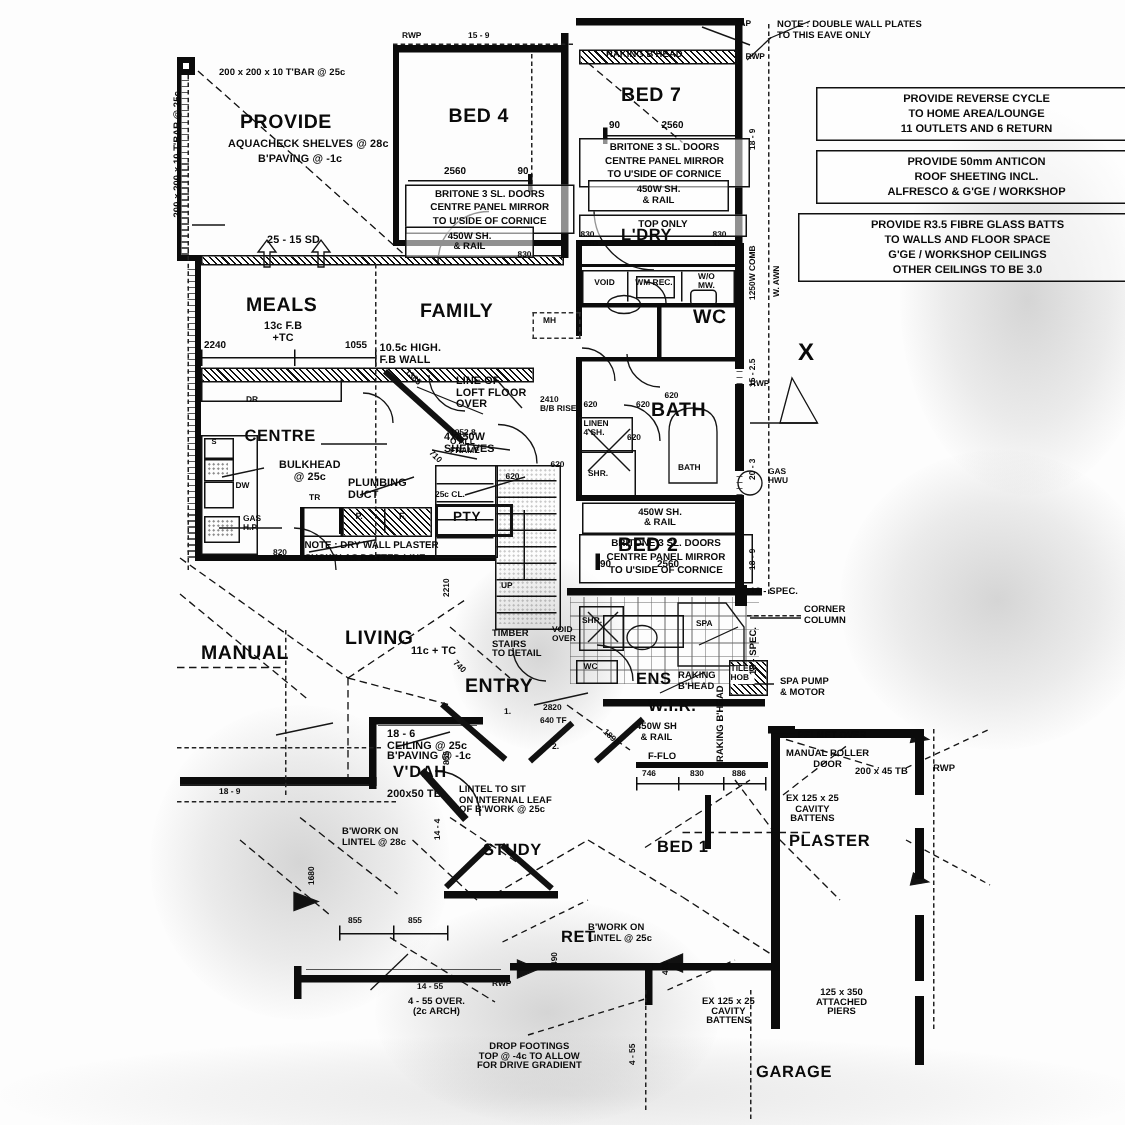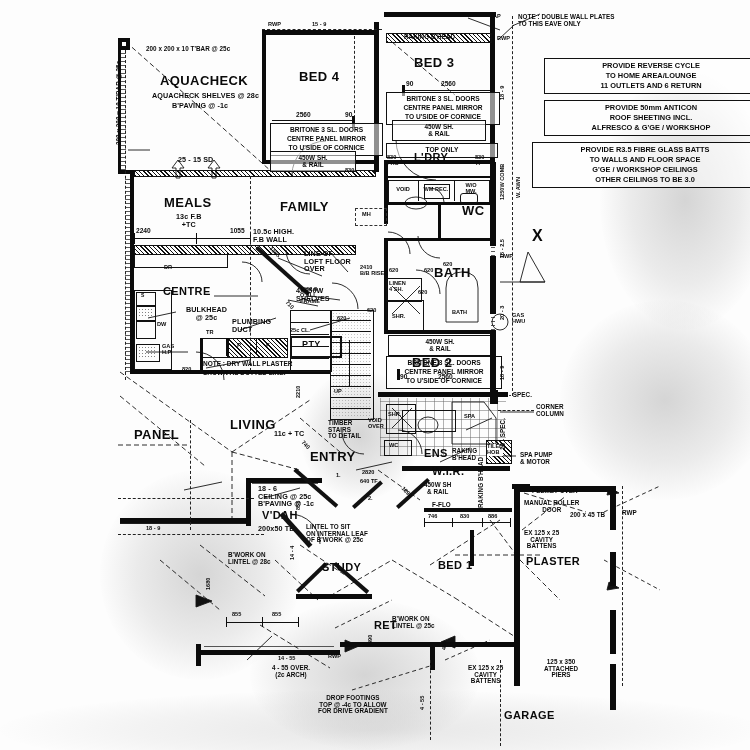--- a/index.html
+++ b/index.html
@@ -170,21 +170,21 @@
   <div class="w" style="left:118px;top:38px;width:3px;height:134px;"></div>
   <div class="w" style="left:118px;top:170px;width:16px;height:4px;"></div>
   <div class="w" style="left:130px;top:170px;width:4px;height:34px;"></div>
   <div class="hatch2" style="left:121px;top:40px;width:5px;height:130px;"></div>
   <div class="w" style="left:118px;top:38px;width:12px;height:12px;"></div>
   <div class="abs" style="left:122px;top:42px;width:4px;height:4px;background:#fff;"></div>
   <div class="dashv" style="left:125px;top:50px;height:330px;"></div>
 
   <div class="lbl tiny2 rot90" style="left:116px;top:145px;">200 x 200 x 10 T'BAR @ 25c</div>
   <div class="lbl tiny2" style="left:146px;top:46px;">200 x 200 x 10 T'BAR @ 25c</div>
-  <div class="lbl room r14" style="left:160px;top:74px;">AQUACHECK</div>
+  <div class="lbl room r14" style="left:160px;top:74px;">PROVIDE</div>
   <div class="lbl tiny" style="left:152px;top:92px;">AQUACHECK SHELVES @ 28c</div>
   <div class="lbl tiny" style="left:172px;top:102px;">B'PAVING @ -1c</div>
   <div class="lbl tiny" style="left:178px;top:156px;text-align:center;">25 - 15 SD</div>
 
   <div class="hatch" style="left:134px;top:170px;width:240px;height:5px;"></div>
 
   <div class="w" style="left:262px;top:30px;width:116px;height:5px;"></div>
   <div class="w" style="left:262px;top:34px;width:4px;height:130px;"></div>
   <div class="w" style="left:374px;top:22px;width:5px;height:150px;"></div>
   <div class="w" style="left:262px;top:160px;width:116px;height:4px;"></div>
@@ -201,21 +201,21 @@
 &amp; RAIL</div>
   <div class="lbl tiny3" style="left:345px;top:168px;">830</div>
   <div class="lbl tiny3" style="left:268px;top:22px;">RWP</div>
   <div class="lbl tiny3" style="left:312px;top:22px;">15 - 9</div>
   <div class="dash" style="left:262px;top:29px;width:120px;"></div>
 
   <div class="w" style="left:384px;top:12px;width:112px;height:5px;"></div>
   <div class="w" style="left:490px;top:12px;width:5px;height:150px;"></div>
   <div class="hatch" style="left:386px;top:33px;width:104px;height:8px;"></div>
   <div class="lbl tiny2" style="left:404px;top:34px;">RAKING B'HEAD</div>
-  <div class="lbl room r14" style="left:414px;top:56px;">BED 3</div>
+  <div class="lbl room r14" style="left:414px;top:56px;">BED 7</div>
   <div class="lbl dim" style="left:406px;top:81px;">90</div>
   <div class="lbl dim" style="left:441px;top:81px;">2560</div>
   <div class="wt" style="left:404px;top:90px;width:86px;height:1px;"></div>
   <div class="w" style="left:402px;top:85px;width:3px;height:11px;"></div>
   <div class="note-box" style="left:386px;top:92px;width:106px;font-size:6.6px;white-space:pre-line;">BRITONE 3 SL. DOORS
 CENTRE PANEL MIRROR
 TO U'SIDE OF CORNICE</div>
   <div class="note-box" style="left:392px;top:120px;width:86px;font-size:6.4px;white-space:pre-line;line-height:1.15;">450W SH.
 &amp; RAIL</div>
   <div class="note-box" style="left:386px;top:143px;width:104px;font-size:6.6px;">TOP ONLY</div>
@@ -374,21 +374,21 @@
 STAIRS
 TO DETAIL</div>
   <div class="lbl tiny3" style="left:368px;top:418px;white-space:pre-line;">VOID<br>OVER</div>
 
   <div class="abs" style="left:290px;top:310px;width:40px;height:60px;border:1px solid #111;"></div>
   <div class="wt" style="left:291px;top:322px;width:38px;height:1px;"></div>
   <div class="wt" style="left:291px;top:334px;width:38px;height:1px;"></div>
   <div class="wt" style="left:291px;top:346px;width:38px;height:1px;"></div>
   <div class="wt" style="left:291px;top:358px;width:38px;height:1px;"></div>
 
-  <div class="lbl room r14" style="left:134px;top:428px;">PANEL</div>
+  <div class="lbl room r14" style="left:134px;top:428px;">MANUAL</div>
   <div class="lbl room r14" style="left:230px;top:418px;">LIVING</div>
   <div class="lbl tiny" style="left:274px;top:430px;">11c + TC</div>
   <div class="lbl tiny3 rot90" style="left:296px;top:398px;">2210</div>
 
   <div class="lbl room r14" style="left:310px;top:450px;">ENTRY</div>
   <div class="w" style="left:246px;top:478px;width:5px;height:48px;"></div>
   <div class="w" style="left:246px;top:478px;width:76px;height:5px;"></div>
   <div class="hatch2" style="left:252px;top:480px;width:66px;height:4px;"></div>
   <div class="w" style="left:120px;top:518px;width:131px;height:6px;"></div>
   <div class="hatch2" style="left:120px;top:520px;width:126px;height:4px;"></div>

